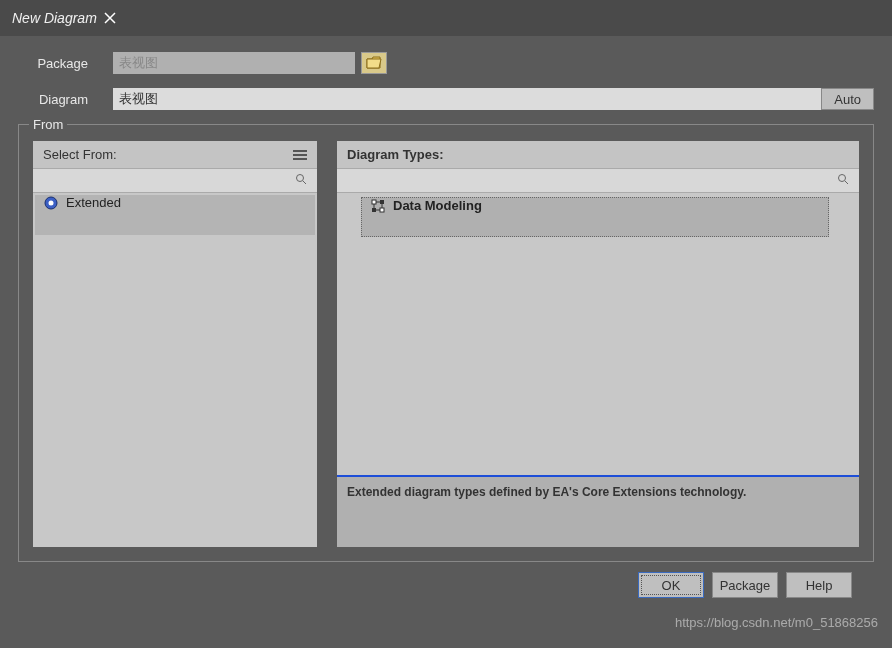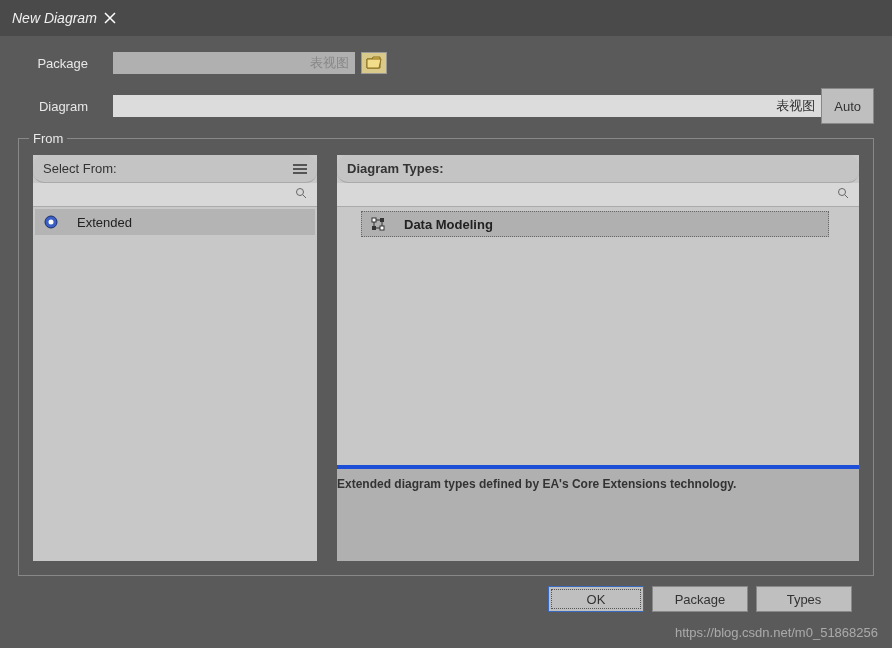--- a/index.html
+++ b/index.html
@@ -46,34 +46,33 @@
       text-align: right;
       margin-right: 25px;
     }
     .form-row input[type="text"] {
       height: 22px;
       border: none;
       background: #b0b0b0;
       color: #555;
       padding: 9px 6px;
       font-size: 13px;
-      text-align: right;
     }
     .pkg-input { width: 242px; background: #b0b0b0; color: #888 !important; }
     .diag-input { flex: 1; background: #dcdcdc !important; color: #333 !important; }
     .icon-btn {
       width: 26px; height: 22px;
       margin-left: 6px;
       background: #d9c98a;
       border: 1px solid #999;
       display: flex; align-items: center; justify-content: center;
       cursor: pointer;
     }
     .auto-btn {
-      height: 36px; padding: 0 12px;
+      height: 22px; padding: 0 12px;
       margin-left: 0;
       background: #bfbfbf;
       border: 1px solid #888;
       color: #333;
       cursor: pointer;
       font-size: 13px;
     }
     .groupbox {
       border: 1px solid #888;
       position: relative;
@@ -101,21 +100,20 @@
     .panel-header {
       background: #c4c4c4;
       border-bottom: 1px solid #aaa;
       height: 28px;
       display: flex;
       align-items: center;
       justify-content: space-between;
       padding: 0 10px;
       color: #333;
       font-size: 13px;
-      border-radius: 11px;
     }
     .panel-header .hamburger {
       display: flex; flex-direction: column; gap: 2px;
       cursor: pointer;
     }
     .panel-header .hamburger span {
       width: 14px; height: 2px; background: #555;
     }
     .search-row {
       height: 24px;
@@ -127,73 +125,73 @@
       padding: 0 10px;
     }
     .search-icon { color: #666; font-size: 12px; cursor: pointer; }
     .list {
       flex: 1;
       background: #c8c8c8;
       overflow: auto;
     }
     .list-item {
       display: flex;
-      align-items: center;
-      height: 26px;
+      align-items: flex-start;
+      height: 40px;
       padding: 0 8px;
       background: #b0b0b0;
       color: #222;
-      gap: 18px;
+      gap: 7px;
       cursor: pointer;
       border: 1px dotted #666;
     }
     .panel-right .list-item {
       margin: 4px 30px 0 24px;
     }
     .panel-left .list-item {
       margin: 2px 2px 0 2px;
       border: none;
       background: #b4b4b4;
     }
     .item-icon {
       width: 16px; height: 16px;
       display: inline-flex; align-items: center; justify-content: center;
     }
     .desc-box {
-      height: 96px;
+      height: 72px;
       background: #b0b0b0;
-      border-top: 4px solid #1d4ed8;
-      padding: 8px 0;
+      border-top: 2px solid #1d4ed8;
+      padding: 8px 10px;
       color: #333;
       font-size: 12px;
       margin-top: 8px;
     }
     .footer {
       display: flex;
       justify-content: flex-end;
       gap: 8px;
       padding: 10px 22px 0 0;
     }
     .footer button {
-      width: 96px; height: 26px;
+      width: 66px; height: 26px;
       background: #bfbfbf;
       border: 1px solid #888;
       color: #333;
       font-size: 13px;
       cursor: pointer;
       font-family: inherit;
     }
     .footer button.primary {
       border: 1px solid #3a6abf;
       outline: 1px dotted #555;
       outline-offset: -4px;
     }
     .watermark {
       position: absolute;
-      bottom: 8px; right: 14px;
+      bottom: 18px; right: 14px;
       color: #ccc;
       font-size: 13px;
       opacity: 0.7;
       pointer-events: none;
     }
   </style>
 </head>
 <body>
 
 <div class="titlebar">
@@ -284,18 +282,18 @@
         </div>
       </div>
       <div class="desc-box">Extended diagram types defined by EA's Core Extensions technology.</div>
     </div>
 
   </div>
 
   <div class="footer">
     <button class="primary">OK</button>
     <button>Package</button>
-    <button>Types</button>
+    <button>Help</button>
   </div>
 
 </div>
 
 <div class="watermark">https://blog.csdn.net/m0_51868256</div>
 
 </body></html>

